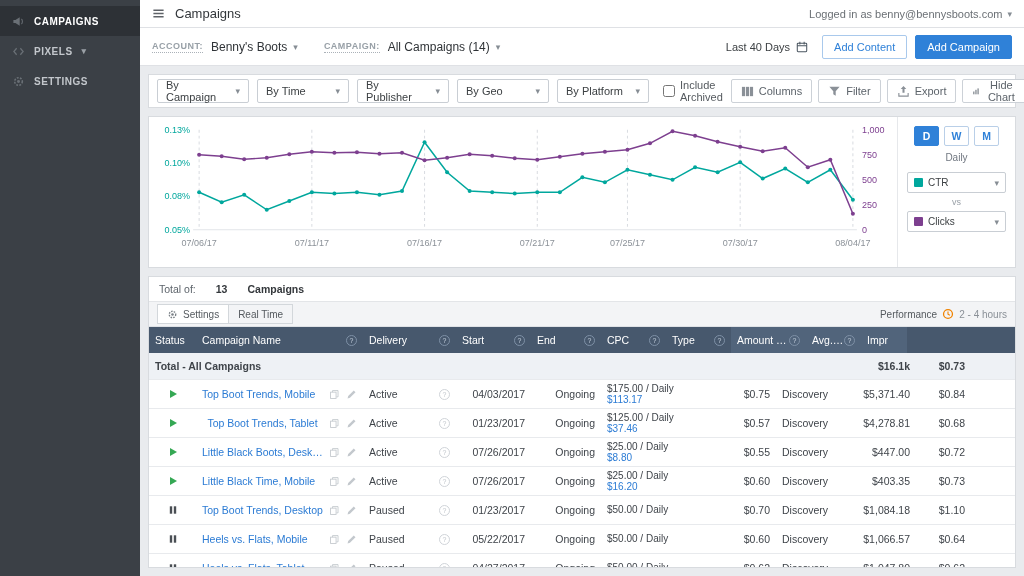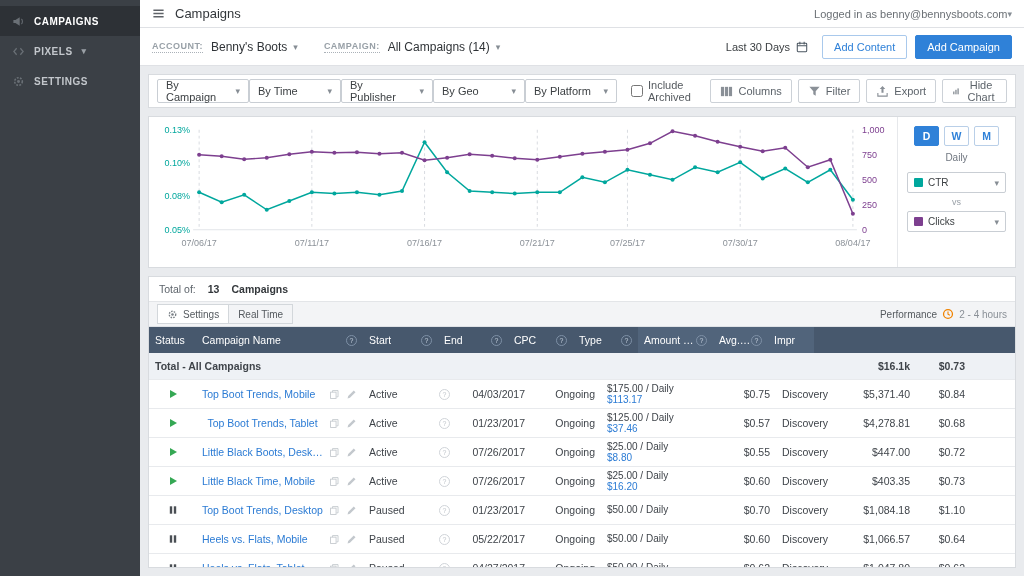--- a/index.html
+++ b/index.html
@@ -17,41 +17,41 @@
   .nav-item{height:30px;display:flex;align-items:center;gap:9px;padding:0 12px;cursor:pointer;
     color:#c3c7cc;font-size:10px;font-weight:bold;letter-spacing:.5px;}
   .nav-item.active{background:#2d3136;color:#fff;}
   .nav-chev{font-size:9px;color:#9aa0a6;}
 
   
   .main{flex:1;min-width:0;display:flex;flex-direction:column;}
   .topbar{height:28px;flex:none;background:#fff;border-bottom:1px solid #dfe1e5;
     display:flex;align-items:center;gap:10px;padding:0 12px;}
   .page-title{font-size:13px;color:#33373b;}
-  .login{margin-left:auto;font-size:11px;color:#6b7075;display:flex;align-items:center;cursor:pointer;}
+  .login{margin-left:auto;font-size:11px;color:#6b7075;display:flex;align-items:center;gap:5px;cursor:pointer;}
 
   .toolbar{height:38px;flex:none;background:#fff;border-bottom:1px solid #dfe1e5;
     display:flex;align-items:center;gap:26px;padding:0 12px;}
   .sel-group{display:flex;align-items:center;gap:8px;cursor:pointer;}
   .sel-label{font-size:9px;font-weight:bold;color:#98a0a7;letter-spacing:.5px;border-bottom:1px dotted #aab1b8;padding-bottom:1px;}
   .sel-value{font-size:12px;color:#2f3337;display:flex;align-items:center;gap:6px;}
   .chev{font-size:9px;color:#868d94;}
   .toolbar-right{margin-left:auto;display:flex;align-items:center;gap:8px;}
   .date-range{display:flex;align-items:center;gap:6px;font-size:11px;color:#3c4043;cursor:pointer;margin-right:6px;}
   .btn{height:24px;padding:0 11px;font-size:11px;border-radius:2px;cursor:pointer;
     font-family:"Liberation Sans",sans-serif;}
   .btn.ghost-blue{background:#fff;border:1px solid #a9c9ec;color:#2f81d8;}
   .btn.solid-blue{background:#2f81d8;border:1px solid #2f81d8;color:#fff;}
 
   .content{flex:1;min-height:0;padding:8px;display:flex;flex-direction:column;gap:8px;}
   .card{background:#fff;border:1px solid #d8dbdf;}
 
   
   .filterbar{height:34px;flex:none;display:flex;align-items:center;gap:8px;padding:0 8px;}
-  .dropdown-row{display:flex;gap:0;}
+  .dropdown-row{display:flex;gap:8px;}
   .dropdown{min-width:92px;height:24px;border:1px solid #c9ced4;border-radius:2px;background:#fff;
     display:flex;align-items:center;justify-content:space-between;gap:10px;padding:0 8px;
     font-size:11px;color:#3c4043;cursor:pointer;}
   .chk{display:flex;align-items:center;gap:5px;font-size:11px;color:#555a5f;margin-left:6px;cursor:pointer;}
   .chk input{width:12px;height:12px;}
   .fb-buttons{margin-left:auto;display:flex;gap:6px;}
   .fbtn{height:24px;padding:0 9px;background:#fff;border:1px solid #ccd1d7;border-radius:2px;
     display:flex;align-items:center;gap:5px;font-size:11px;color:#5d646b;cursor:pointer;
     font-family:"Liberation Sans",sans-serif;}
   .fbtn .icon{color:#8a9097;}
@@ -67,21 +67,21 @@
   .gran.active{background:#2f81d8;color:#fff;border-color:#2f81d8;}
   .gran-caption{text-align:center;font-size:10px;color:#707780;margin:6px 0 9px;}
   .metric-select{height:21px;border:1px solid #c9ced4;border-radius:2px;display:flex;align-items:center;
     gap:5px;padding:0 6px;font-size:10px;color:#3c4043;cursor:pointer;background:#fff;}
   .metric-select .chev{margin-left:auto;}
   .swatch{width:9px;height:9px;border-radius:1px;flex:none;}
   .vs{text-align:center;font-size:9px;color:#9aa1a8;margin:4px 0;}
 
   
   .table-card{flex:1;min-height:0;overflow:hidden;display:flex;flex-direction:column;}
-  .table-summary{height:24px;flex:none;display:flex;align-items:center;gap:12px;
+  .table-summary{height:24px;flex:none;display:flex;align-items:center;gap:20px;
     padding:0 10px;font-size:10.5px;color:#5d646b;}
   .table-summary b{color:#33373b;}
   .tabs-strip{height:26px;flex:none;background:#f3f4f6;border-top:1px solid #e3e5e8;border-bottom:1px solid #dfe2e6;
     display:flex;align-items:center;padding:0 8px;}
   .tab-group{display:flex;}
   .tab{height:20px;padding:0 9px;border:1px solid #d3d7db;display:flex;align-items:center;gap:5px;
     font-size:10px;color:#555a5f;cursor:pointer;background:#f3f4f6;}
   .tab.active{background:#fff;}
   .tab + .tab{border-left:none;}
   .tab .icon{width:11px;height:11px;color:#7a8086;}
@@ -181,21 +181,21 @@
       </div>
       <div class="sel-group">
         <span class="sel-label">CAMPAIGN:</span>
         <span class="sel-value">
           <span>All Campaigns (14)</span>
           <span class="chev">▾</span>
         </span>
       </div>
       <div class="toolbar-right">
         <div class="date-range">
-          <span>Last 30 Days</span>
+          <span>Last 40 Days</span>
           <span class="icon cal">
               <svg viewBox="0 0 14 14">
                 <rect x="1.5" y="2.5" width="11" height="10" rx="1" fill="none" stroke="currentColor" stroke-width="1.2"></rect>
                 <path d="M1.5 5.5h11M4.5 1v3M9.5 1v3" stroke="currentColor" stroke-width="1.2" fill="none"></path>
               </svg>
             </span>
         </div>
         <button class="btn ghost-blue">Add Content</button>
         <button class="btn solid-blue">Add Campaign</button>
       </div>
@@ -416,20 +416,24 @@
           </div>
         </div>
         <div class="thead">
             <div class="th" style="width: 47px;">
               <span class="th-label">Status</span>
             </div>
             <div class="th" style="width: 167px;">
               <span class="th-label">Campaign Name</span>
               <span class="info">?</span>
             </div>
+            <div class="th" style="width: 93px;">
+              <span class="th-label">Delivery</span>
+              <span class="info">?</span>
+            </div>
             <div class="th" style="width: 75px;">
               <span class="th-label">Start</span>
               <span class="info">?</span>
             </div>
             <div class="th" style="width: 70px;">
               <span class="th-label">End</span>
               <span class="info">?</span>
             </div>
             <div class="th" style="width: 65px;">
               <span class="th-label">CPC</span>

